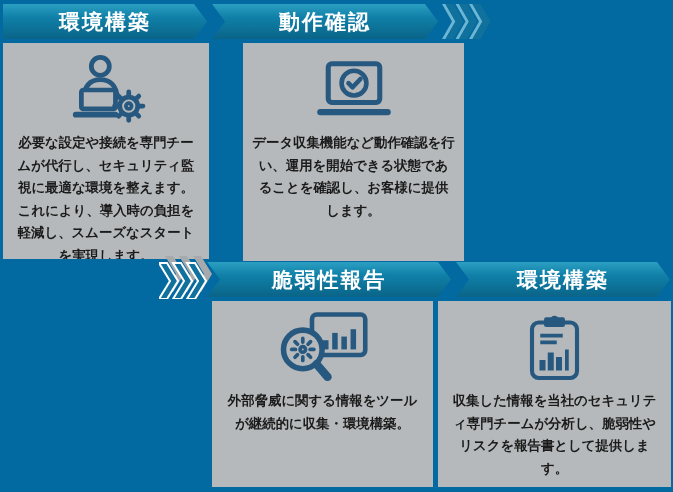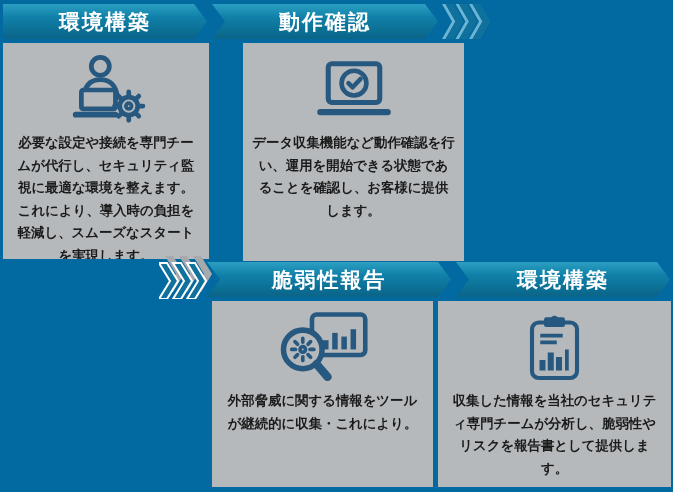--- a/index.html
+++ b/index.html
@@ -131,21 +131,21 @@
           <line x1="30" y1="52" x2="30" y2="56"></line>
           <line x1="24.3" y1="49.7" x2="21.5" y2="52.5"></line>
           <line x1="22" y1="44" x2="18" y2="44"></line>
           <line x1="24.3" y1="38.3" x2="21.5" y2="35.5"></line>
           <line x1="30" y1="36" x2="30" y2="32"></line>
           <line x1="35.7" y1="38.3" x2="38.5" y2="35.5"></line>
         </g>
         <line class="ic" x1="45" y1="60" x2="57" y2="74" stroke-width="9"></line>
       </svg>
     </div>
-    <div class="desc">外部脅威に関する情報をツールが継続的に収集・これにより。</div>
+    <div class="desc">外部脅威に関する情報をツールが継続的に収集・環境構築。</div>
   </div>
 
   <div class="card c4">
     <div class="icon-wrap">
       <svg width="57" height="66" viewBox="0 0 76 88">
         <rect class="ic" x="8" y="10" width="60" height="74" rx="9" stroke-width="5.5"></rect>
         <circle class="icf" cx="38" cy="6" r="5"></circle>
         <rect class="icf" x="24" y="3" width="28" height="13" rx="3"></rect>
         <rect class="icf" x="19" y="25" width="30" height="5"></rect>
         <rect class="icf" x="19" y="34" width="22" height="5"></rect>

